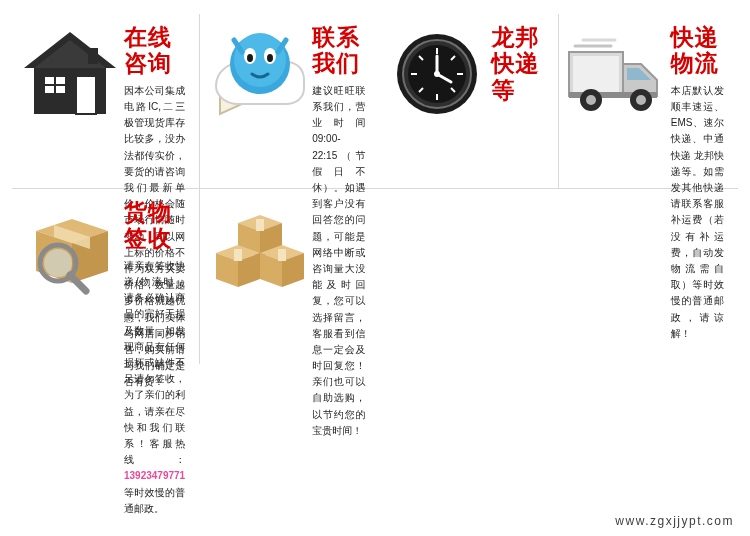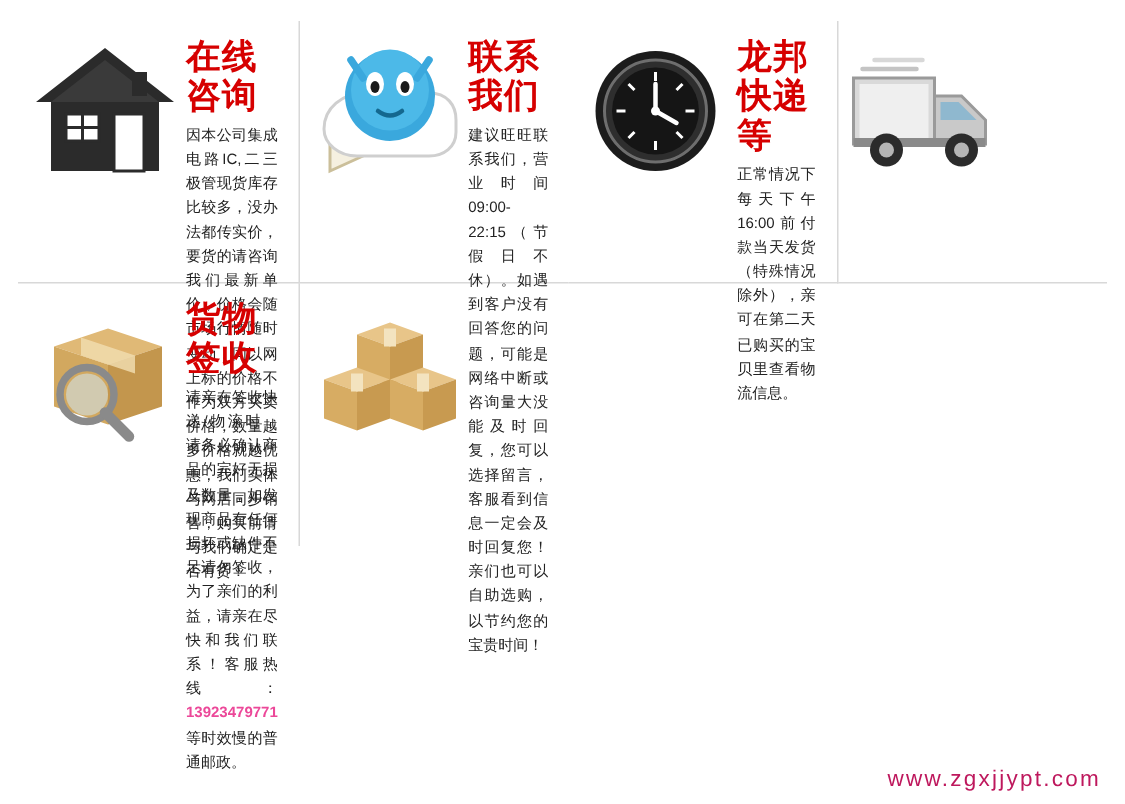--- a/index.html
+++ b/index.html
@@ -69,22 +69,22 @@
     text-align: justify;
   }
   .hotline {
     color: #ec4899;
     font-weight: bold;
   }
   .watermark {
     position: absolute;
     right: 16px;
     bottom: 8px;
-    font-size: 15px;
-    color: #be185d;
+    font-size: 12px;
+    color: #404040;
     letter-spacing: 1.5px;
     font-family: "Liberation Sans", sans-serif;
   }
   svg { display: block; }
 </style>
 </head>
 <body>
 
 <div class="page">
   <div class="grid">
@@ -147,40 +147,43 @@
             <line x1="68" y1="30" x2="64" y2="34"></line>
             <line x1="36" y1="62" x2="32" y2="66"></line>
           </g>
           <line x1="50" y1="48" x2="50" y2="30" stroke="#ffffff" stroke-width="3" stroke-linecap="round"></line>
           <line x1="50" y1="48" x2="64" y2="56" stroke="#ffffff" stroke-width="3" stroke-linecap="round"></line>
           <circle cx="50" cy="48" r="3" fill="#ffffff"></circle>
         </svg>
       </div>
       <div class="text-wrap">
         <div class="title">龙邦快递等</div>
-        <div class="body-text">正常情况下每天下午16:00前付款当天发货（特殊情况除外），亲可在第二天已购买的宝贝里查看物流信息。</div>
       </div>
     </div>
 
     <div class="cell bordered-bottom">
       <div class="icon-wrap">
         <svg width="104" height="96" viewBox="0 0 104 96">
           <path d="M4 26 L58 26 L58 70 L4 70 Z" fill="#d9d9d9" stroke="#9a9a9a" stroke-width="2"></path>
           <path d="M8 30 L54 30 L54 66 L8 66 Z" fill="#efefef"></path>
           <path d="M58 38 L76 38 L92 54 L92 70 L58 70 Z" fill="#c9c9c9" stroke="#9a9a9a" stroke-width="2"></path>
           <path d="M62 42 L74 42 L86 54 L62 54 Z" fill="#8fb8cf"></path>
           <rect x="4" y="66" width="88" height="6" fill="#8a8a8a"></rect>
           <circle cx="26" cy="74" r="11" fill="#2b2b2b"></circle>
           <circle cx="26" cy="74" r="5" fill="#b5b5b5"></circle>
           <circle cx="76" cy="74" r="11" fill="#2b2b2b"></circle>
           <circle cx="76" cy="74" r="5" fill="#b5b5b5"></circle>
           <line x1="10" y1="20" x2="46" y2="20" stroke="#c4c4c4" stroke-width="3" stroke-linecap="round"></line>
           <line x1="18" y1="14" x2="50" y2="14" stroke="#d8d8d8" stroke-width="3" stroke-linecap="round"></line>
         </svg>
       </div>
+      <div class="text-wrap">
+        <div class="title">快递物流</div>
+        <div class="body-text">本店默认发顺丰速运、EMS、速尔快递、中通快递 龙邦快递等。如需发其他快递请联系客服补运费（若没有补运费，自动发物流需自取）等时效慢的普通邮政，请谅解！</div>
+      </div>
     </div>
 
     <div class="cell bordered-right">
       <div class="icon-wrap">
         <svg width="100" height="96" viewBox="0 0 100 96">
           <path d="M16 30 L52 18 L88 30 L52 42 Z" fill="#e0b976"></path>
           <path d="M16 30 L52 42 L52 82 L16 70 Z" fill="#d2a85f"></path>
           <path d="M88 30 L52 42 L52 82 L88 70 Z" fill="#c3964d"></path>
           <path d="M34 24 L70 36 L70 48 L34 36 Z" fill="#f0dcae" opacity="0.85"></path>
           <circle cx="38" cy="62" r="18" fill="none" stroke="#8a8a8a" stroke-width="5"></circle>

